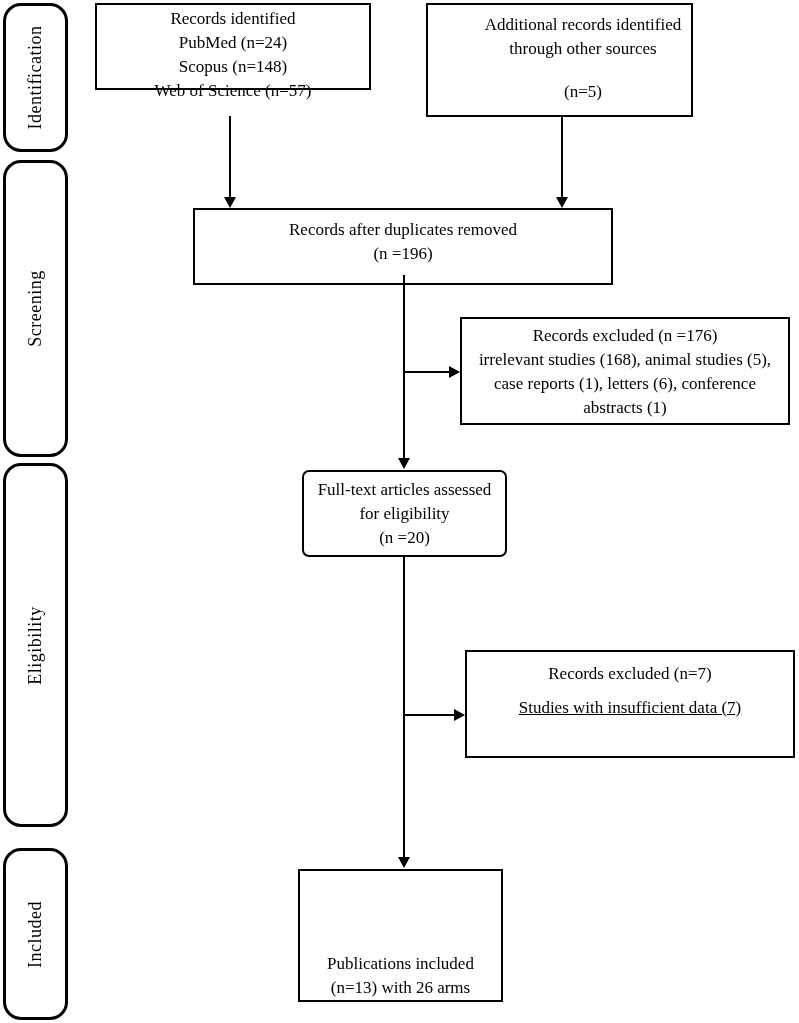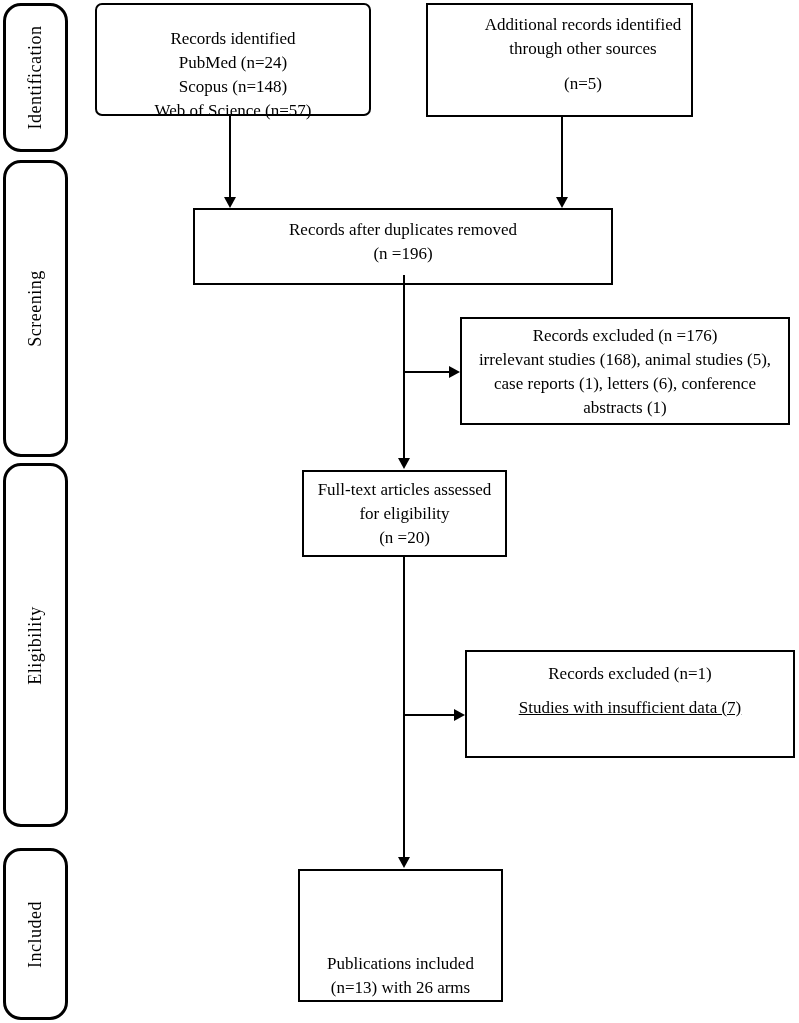--- a/index.html
+++ b/index.html
@@ -46,27 +46,27 @@
     position: absolute;
     border: 2px solid #000000;
     background: #ffffff;
     box-sizing: border-box;
     text-align: center;
     font-size: 17px;
     line-height: 24px;
   }
   .fbox .ln { white-space: nowrap; }
 
-  #box-records-identified   { left: 95px;  top: 3px;   width: 276px; height: 113px; padding-top: 22px; border-radius: 7px; }
+  #box-records-identified   { left: 95px;  top: 3px;   width: 276px; height: 87px; padding-top: 2px; }
   #box-additional-records   { left: 426px; top: 3px;   width: 267px; height: 114px; padding-top: 8px; padding-left: 47px; }
-  #box-additional-records .gap-line { margin-top: 11px; }
+  #box-additional-records .gap-line { margin-top: 19px; }
   #box-duplicates-removed   { left: 193px; top: 208px; width: 420px; height: 77px;  padding-top: 8px; }
   #box-excluded-screening   { left: 460px; top: 317px; width: 330px; height: 108px; padding-top: 5px; }
   #box-excluded-screening .ln { white-space: normal; }
-  #box-full-text            { left: 302px; top: 470px; width: 205px; height: 87px;  padding-top: 6px; }
+  #box-full-text            { left: 302px; top: 470px; width: 205px; height: 87px;  padding-top: 6px; border-radius: 7px; }
   #box-excluded-eligibility { left: 465px; top: 650px; width: 330px; height: 108px; padding-top: 10px; }
   #box-excluded-eligibility .gap-line { margin-top: 10px; text-decoration: underline; }
   #box-publications         { left: 298px; top: 869px; width: 205px; height: 133px;
                               display: flex; flex-direction: column; justify-content: flex-end;
                               padding-top: 20px; }
 
   
   #connectors {
     position: absolute;
     left: 0; top: 0;
@@ -120,21 +120,21 @@
     <div class="ln">abstracts (1)</div>
   </div>
 
   <div class="fbox" id="box-full-text">
     <div class="ln">Full-text articles assessed</div>
     <div class="ln">for eligibility</div>
     <div class="ln">(n =20)</div>
   </div>
 
   <div class="fbox" id="box-excluded-eligibility">
-    <div class="ln">Records excluded (n=1)</div>
+    <div class="ln">Records excluded (n=7)</div>
     <div class="ln gap-line">Studies with insufficient data (7)</div>
   </div>
 
   <div class="fbox" id="box-publications">
     <div class="ln">Publications included</div>
     <div class="ln">(n=13) with 26 arms</div>
   </div>
 
   <svg id="connectors" viewBox="0 0 799 1023" xmlns="http://www.w3.org/2000/svg">
 

